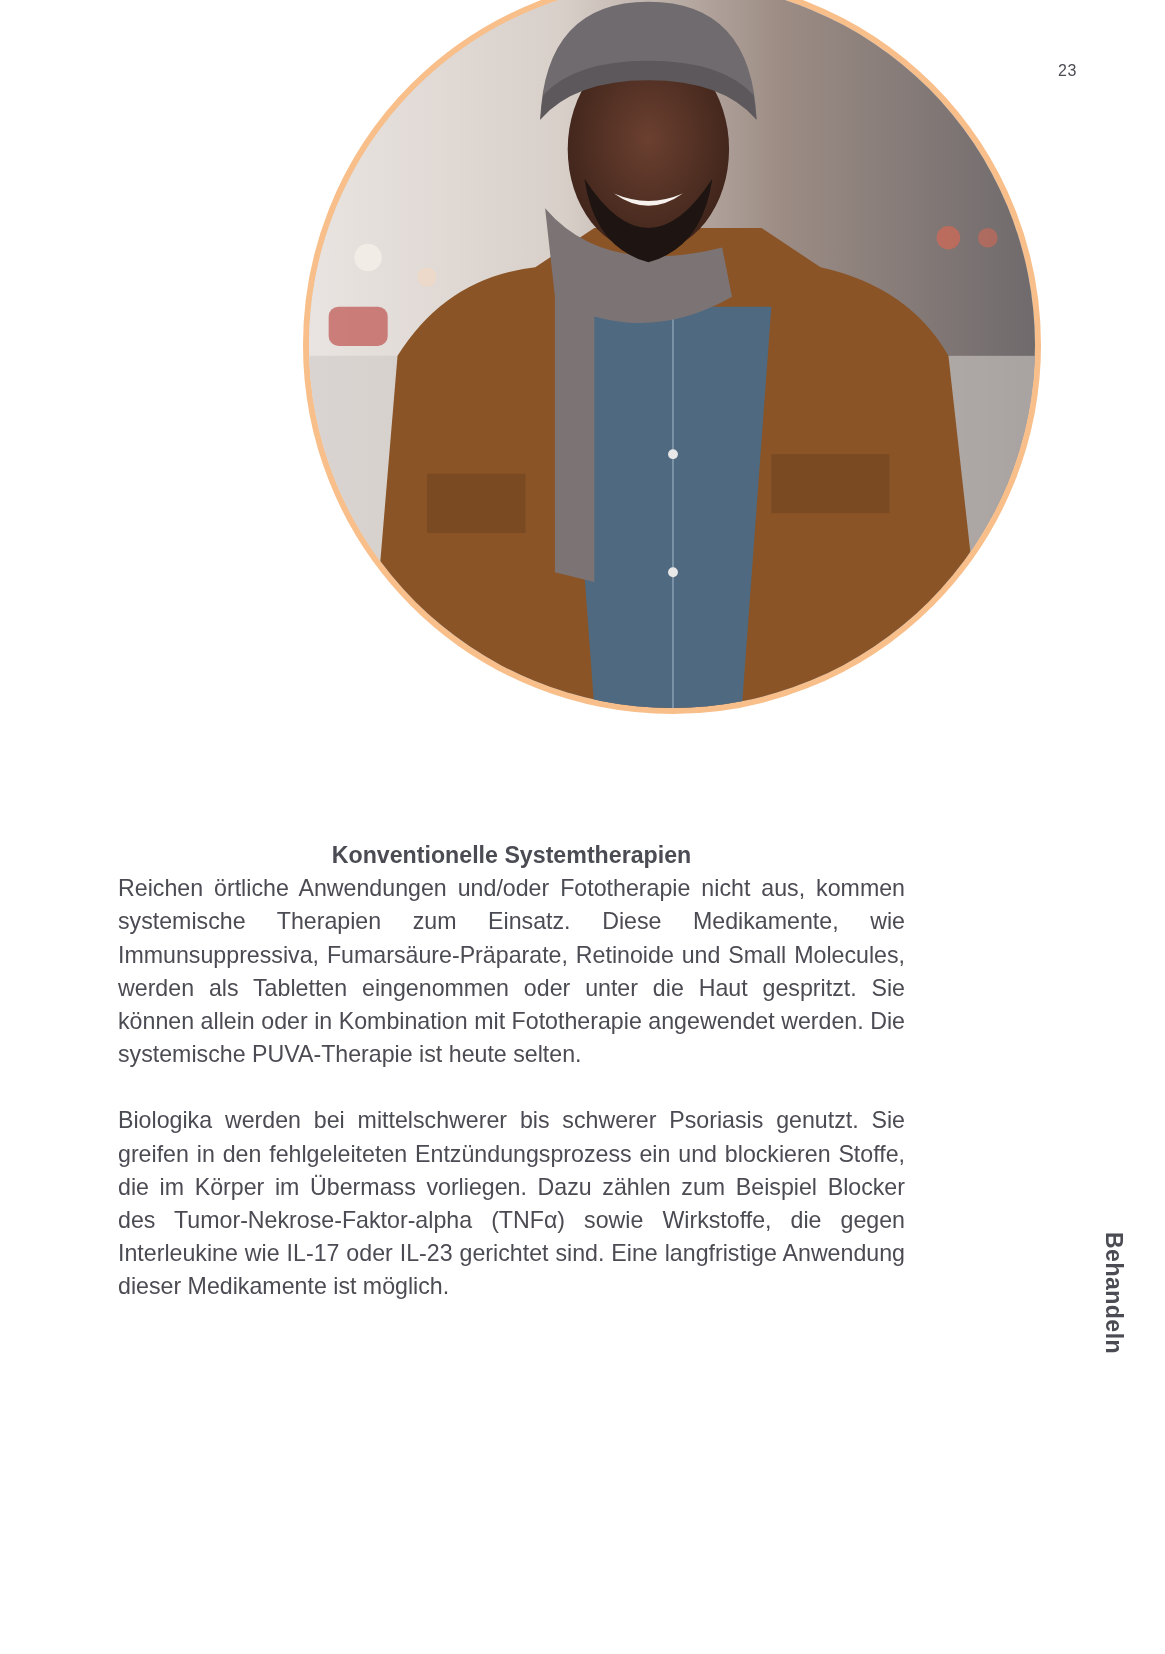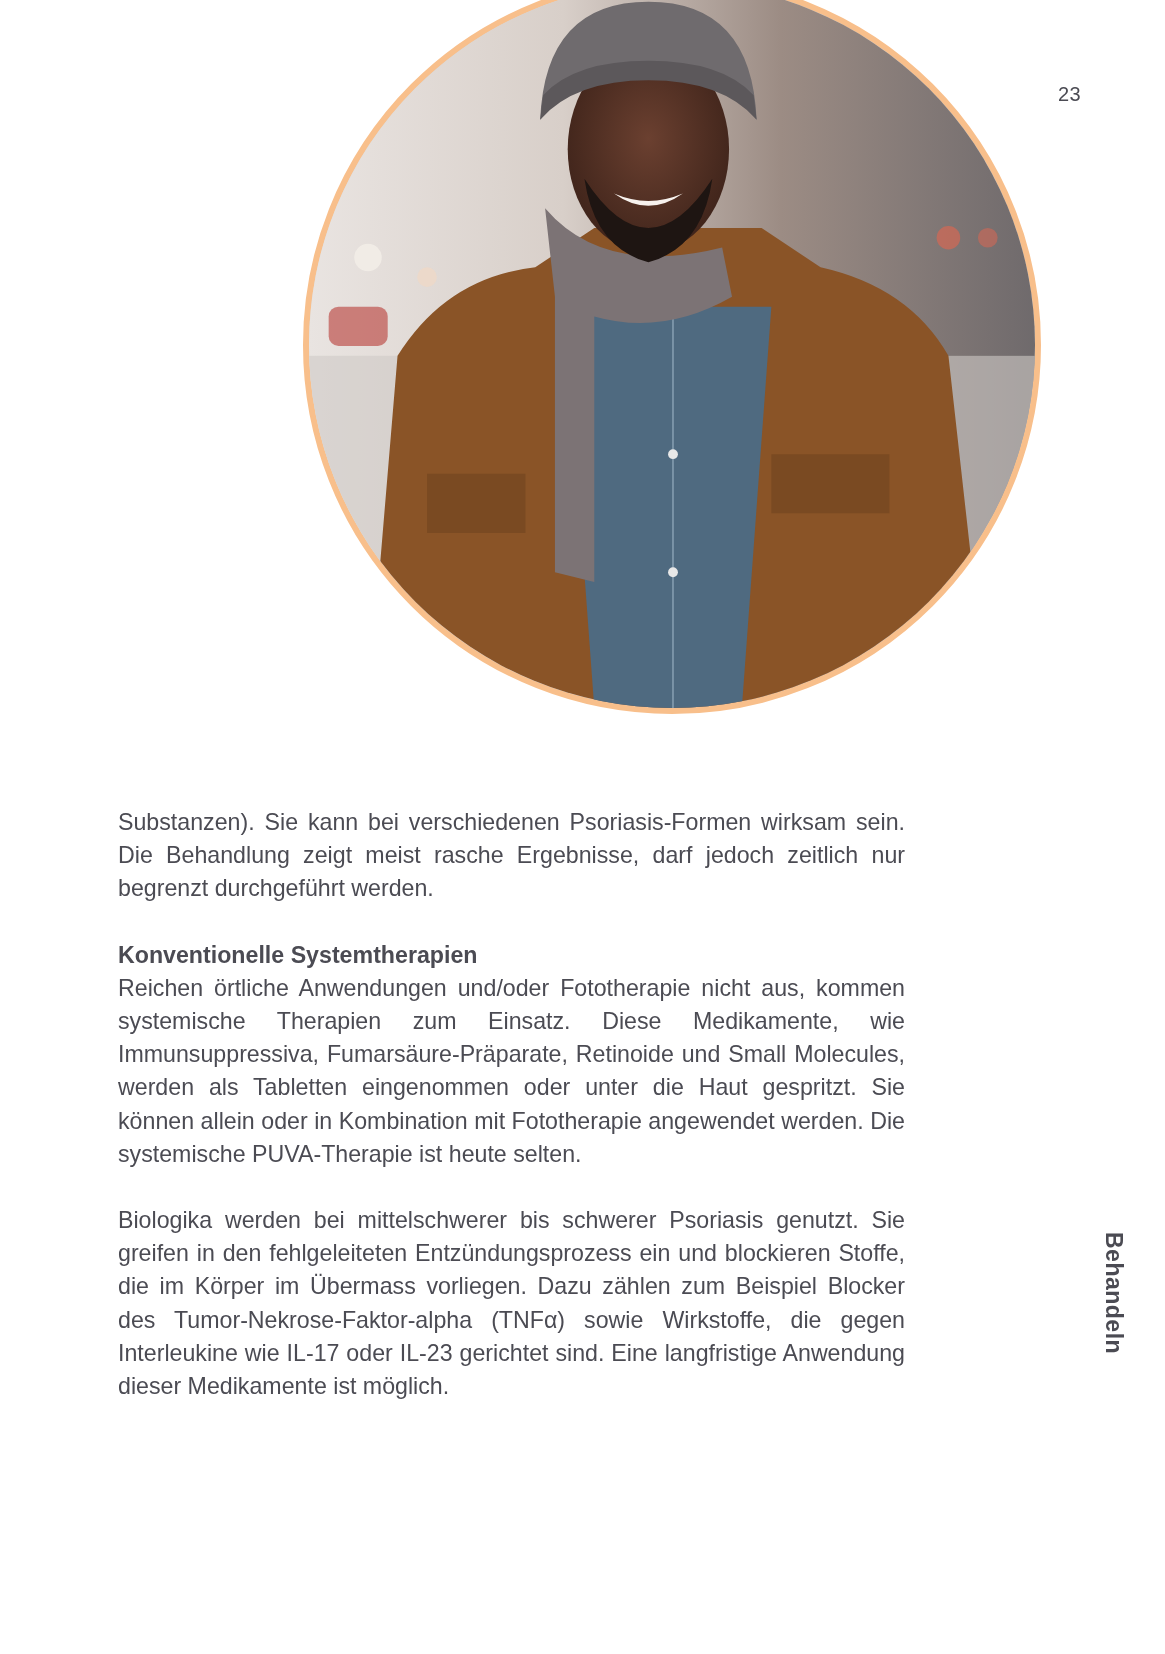--- a/index.html
+++ b/index.html
@@ -1,27 +1,27 @@
 <!DOCTYPE html>
 <html><head>
 <meta charset="utf-8">
 <style>
   html, body { margin: 0; padding: 0; background: #ffffff; }
   body { width: 1165px; height: 1654px; position: relative; overflow: hidden;
          font-family: "Liberation Sans", "DejaVu Sans", sans-serif; color: #4b4b53; }
-  .page-number { position: absolute; left: 1058px; top: 62px; font-size: 20px; color: #4b4b53; letter-spacing: 0.5px; margin-top: 21px; }
+  .page-number { position: absolute; left: 1058px; top: 62px; font-size: 16px; color: #4b4b53; letter-spacing: 0.5px; }
   .side-label { position: absolute; left: 1100px; top: 1232px; writing-mode: vertical-rl; font-size: 23px; font-weight: bold; color: #4b4b53; letter-spacing: 0.5px; }
   .photo-frame { position: absolute; left: 303px; top: -24px; width: 738px; height: 738px; border-radius: 50%;
                  box-sizing: border-box; border: 6px solid #f8bf8b; overflow: hidden; background: #d9d6d4; }
   .photo-frame svg { display: block; width: 100%; height: 100%; }
   .content { position: absolute; left: 118px; top: 806px; width: 787px; font-size: 23.2px; line-height: 33.2px; }
   .content p { margin: 0; text-align: justify; }
   .content .last-line-left { text-align-last: left; }
   .section { margin-top: 33px; }
-  .section h2 { margin: 0; font-size: 23.2px; line-height: 33.2px; font-weight: bold; color: #4b4b53; }
+  .section h2 { margin: 0; font-size: 23.2px; line-height: 33.2px; font-weight: bold; color: #4b4b53; text-align: center; }
 </style>
 </head>
 <body>
 
 <div class="page-number">23</div>
 <div class="side-label">Behandeln</div>
 
 <div class="photo-frame">
   <svg viewBox="0 0 738 738" preserveAspectRatio="none">
     <defs>
@@ -58,21 +58,20 @@
     <ellipse cx="345" cy="170" rx="82" ry="105" fill="url(#face)"></ellipse>
     <path d="M280 200 Q345 300 410 200 Q400 270 345 285 Q290 270 280 200 Z" fill="#1e1512"></path>
     <path d="M310 215 Q345 240 380 215 Q345 230 310 215 Z" fill="#f7f2ee"></path>
 
     <path d="M235 140 Q240 20 345 20 Q450 20 455 140 Q420 90 345 90 Q270 90 235 140 Z" fill="#6f6b6e"></path>
     <path d="M235 140 Q270 100 345 100 Q420 100 455 140 L452 115 Q420 80 345 80 Q270 80 238 115 Z" fill="#5c585b"></path>
   </svg>
 </div>
 
 <div class="content">
-  <p class="last-line-left">Substanzen). Sie kann bei verschiedenen Psoriasis-Formen wirksam sein. Die Behandlung zeigt meist rasche Ergebnisse, darf jedoch zeitlich nur begrenzt durchgeführt werden.</p>
 
   <div class="section">
     <h2>Konventionelle Systemtherapien</h2>
     <p class="last-line-left">Reichen örtliche Anwendungen und/oder Fototherapie nicht aus, kommen systemische Therapien zum Einsatz. Diese Medikamente, wie Immunsuppressiva, Fumarsäure-Präparate, Retinoide und Small Molecules, werden als Tabletten eingenommen oder unter die Haut gespritzt. Sie können allein oder in Kombination mit Fototherapie angewendet werden. Die systemische PUVA-Therapie ist heute selten.</p>
   </div>
 
   <div class="section">
     <p class="last-line-left">Biologika werden bei mittelschwerer bis schwerer Psoriasis genutzt. Sie greifen in den fehlgeleiteten Entzündungsprozess ein und blockieren Stoffe, die im Körper im Übermass vorliegen. Dazu zählen zum Beispiel Blocker des Tumor-Nekrose-Faktor-alpha (TNFα) sowie Wirkstoffe, die gegen Interleukine wie IL-17 oder IL-23 gerichtet sind. Eine langfristige Anwendung dieser Medikamente ist möglich.</p>
   </div>
 </div>

